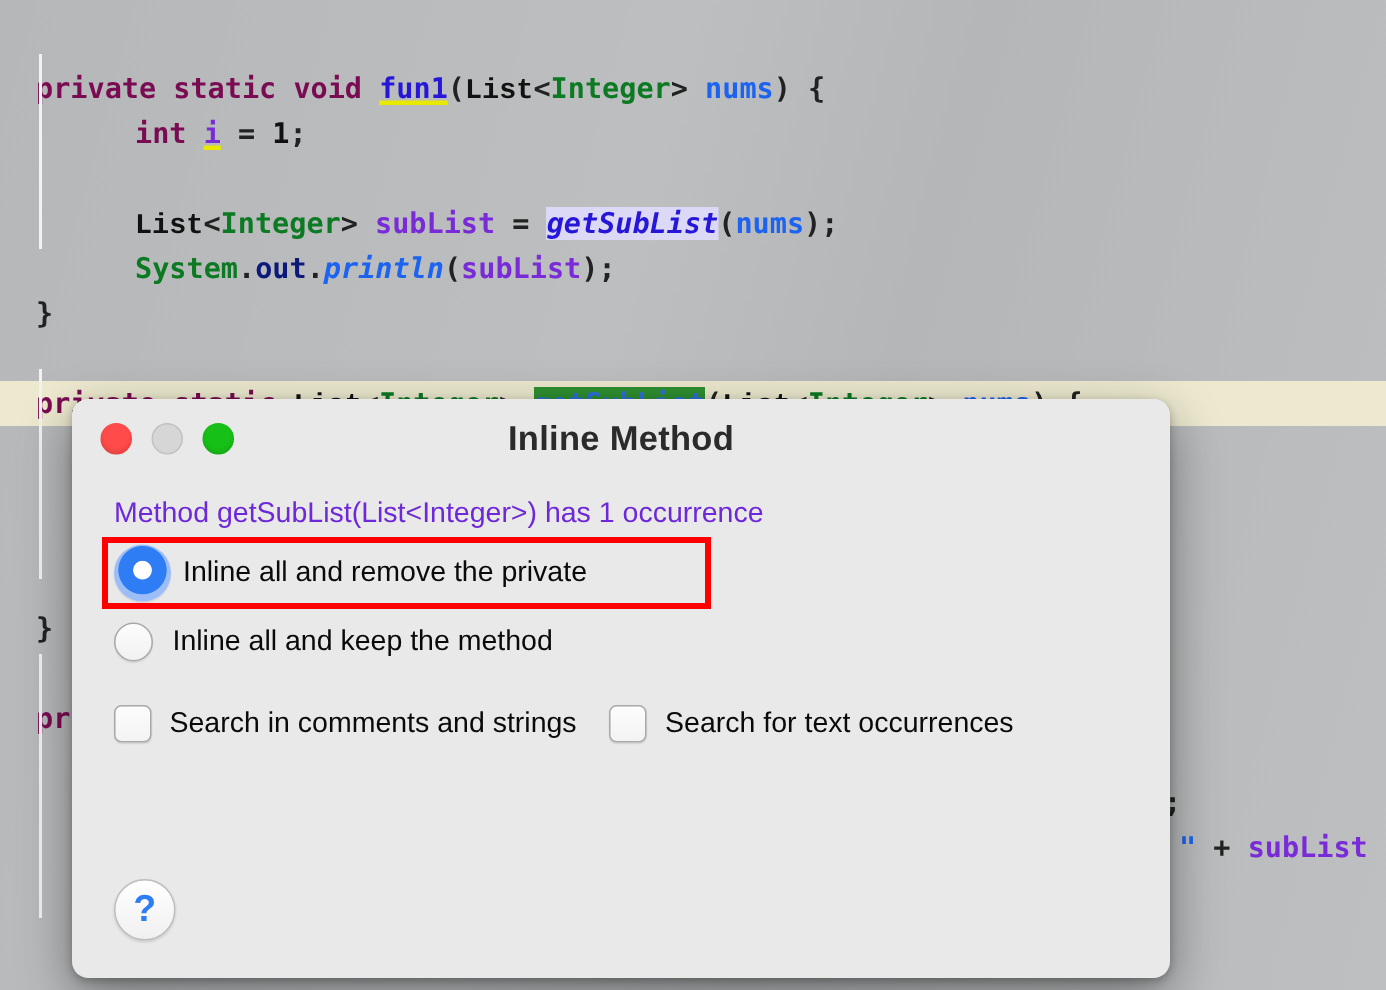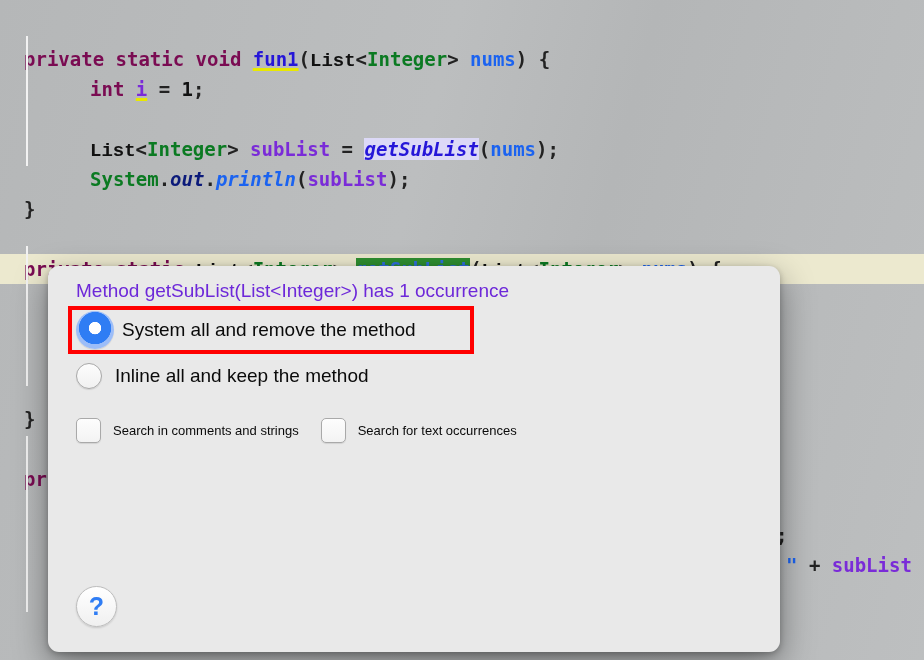--- a/index.html
+++ b/index.html
@@ -24,21 +24,21 @@
   .guide{position:absolute;left:26px;width:2px;background:#f2f2f2;}
 
   
   .kw{color:#7a0b52;}
   .cls{color:#111;font-family:Liberation Mono, monospace;}
   .gen{color:#0b7a22;}
   .param{color:#1b63f0;}
   .fn{color:#2516d8;text-decoration:underline;text-decoration-color:#e8e800;text-decoration-thickness:3px;}
   .var{color:#7a2bd8;}
   .fld{color:#1b63f0;font-style:italic;}
-  .ital{color:#0b1a7a;font-style:italic;}
+  .ital{color:#0b1a7a;}
   .punct{color:#222;}
   .num{color:#111;}
   .varU{color:#7a2bd8;text-decoration:underline;text-decoration-color:#e8e800;text-decoration-thickness:3px;}
   .selbg{background:#dcd9f7;color:#2516d8;font-style:italic;}
   .grnsel{background:#2f8f30;color:#2f6fe0;}
   .syscls{color:#0b7a22;}
 
   
   #dialog{
     position:absolute;left:48px;top:266px;width:732px;height:386px;
@@ -83,21 +83,21 @@
   .radio-lbl.dis{color:#9a9a9a;}
   .radio-row.first .radio-lbl{margin-left:8px;}
 
   #checks{display:flex;align-items:center;margin-left:28px;margin-top:20px;}
   .cb{
     width:25px;height:25px;border-radius:5px;flex:0 0 auto;
     background:linear-gradient(#fdfdfd,#f3f3f3);
     border:1px solid #a9a9a9;box-sizing:border-box;
     box-shadow:0 1px 1px rgba(0,0,0,.10);
   }
-  .cb-lbl{margin-left:12px;font-size:13px;color:#0a0a0a;}
+  .cb-lbl{margin-left:12px;font-size:19px;color:#0a0a0a;}
   .cb-gap{width:22px;}
 
   #btnrow{
     position:absolute;left:0;right:0;bottom:24px;height:44px;
     display:flex;align-items:center;
   }
   #help{
     margin-left:28px;width:41px;height:41px;border-radius:50%;
     background:linear-gradient(#ffffff,#f0f0f0);
     border:1px solid #bdbdbd;box-sizing:border-box;
@@ -123,27 +123,35 @@
 </head>
 <body>
 
 <div id="editor">
   <div id="code-lines"><div class="cl" style="padding-left: 24px;"><span class="kw">private static void </span><span class="fn">fun1</span><span class="punct">(</span><span class="cls">List</span><span class="punct">&lt;</span><span class="gen">Integer</span><span class="punct">&gt;</span><span class="punct"> </span><span class="param">nums</span><span class="punct">) {</span></div><div class="cl" style="padding-left: 90px;"><span class="kw">int </span><span class="varU">i</span><span class="punct"> = </span><span class="num">1</span><span class="punct">;</span></div><div class="cl" style="padding-left: 24px;">&nbsp;</div><div class="cl" style="padding-left: 90px;"><span class="cls">List</span><span class="punct">&lt;</span><span class="gen">Integer</span><span class="punct">&gt; </span><span class="var">subList</span><span class="punct"> = </span><span class="selbg">getSubList</span><span class="punct">(</span><span class="param">nums</span><span class="punct">);</span></div><div class="cl" style="padding-left: 90px;"><span class="syscls">System</span><span class="punct">.</span><span class="ital">out</span><span class="punct">.</span><span class="fld">println</span><span class="punct">(</span><span class="var">subList</span><span class="punct">);</span></div><div class="cl" style="padding-left: 24px;"><span class="punct">}</span></div><div class="cl" style="padding-left: 24px;">&nbsp;</div><div class="cl hl" style="padding-left: 24px;"><span class="kw">private static </span><span class="cls">List</span><span class="punct">&lt;</span><span class="gen">Integer</span><span class="punct">&gt; </span><span class="grnsel">getSubList</span><span class="punct">(</span><span class="cls">List</span><span class="punct">&lt;</span><span class="gen">Integer</span><span class="punct">&gt; </span><span class="param">nums</span><span class="punct">) {</span></div><div class="cl occl" style="padding-left: 90px;"><span class="kw">int </span><span class="var">toIndex</span><span class="punct"> = </span><span class="num">3</span><span class="punct">;</span></div><div class="cl" style="padding-left: 24px;">&nbsp;</div><div class="cl" style="padding-left: 24px;">&nbsp;</div><div class="cl" style="padding-left: 24px;">&nbsp;</div><div class="cl" style="padding-left: 24px;"><span class="punct">}</span></div><div class="cl" style="padding-left: 24px;">&nbsp;</div><div class="cl" style="padding-left: 24px;"><span class="kw">private static void </span></div></div>
   <div id="right-frags"><div style="position: absolute; left: 776px; top: 524px; white-space: pre;"><span class="punct">;</span></div><div style="position: absolute; left: 786px; top: 554px; white-space: pre;"><span class="param">"</span><span class="punct"> + </span><span class="var">subList</span></div></div>
 <div class="guide" style="top: 36px; height: 130px;"></div><div class="guide" style="top: 246px; height: 140px;"></div><div class="guide" style="top: 436px; height: 176px;"></div></div>
 
 <div id="dialog">
 
+  <div id="titlebar">
+    <div class="lights">
+      <div class="light red"></div>
+      <div class="light yellow"></div>
+      <div class="light green"></div>
+    </div>
+    <div id="dlg-title">Inline Method</div>
+  </div>
 
   <div id="msg">Method getSubList(List&lt;Integer&gt;) has 1 occurrence</div>
 
   <div id="options">
       <div class="radio-row first">
         <div class="radio sel"></div>
-        <div class="radio-lbl">System all and remove the method</div>
+        <div class="radio-lbl">Inline all and remove the private</div>
       </div>
       <div class="radio-row">
         <div class="radio"></div>
         <div class="radio-lbl">Inline all and keep the method</div>
       </div>
     </div>
 
   <div id="checks">
       <div class="cb"></div>
       <div class="cb-lbl">Search in comments and strings</div>

